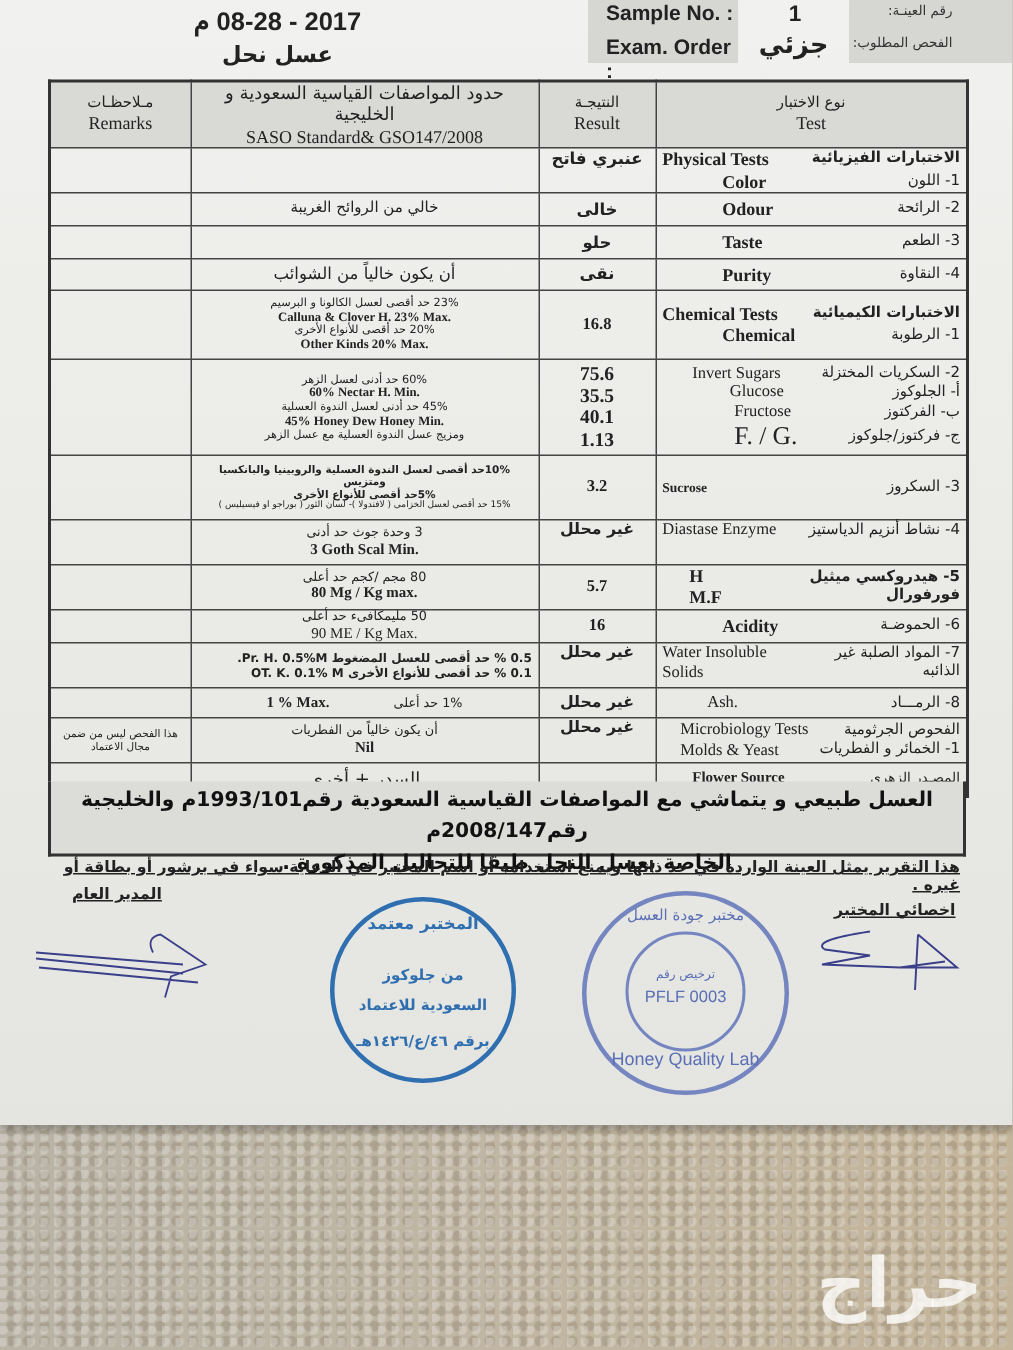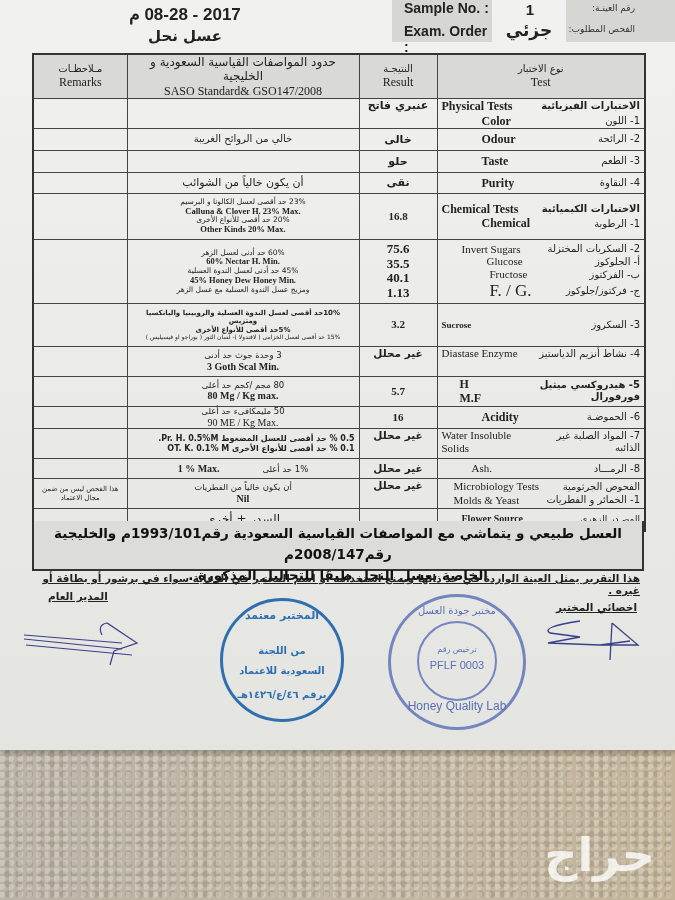--- a/index.html
+++ b/index.html
@@ -372,21 +372,21 @@
   <svg style="position:absolute; left:22px; top:615px;" width="120" height="60">
     <path d="M2 20 L100 28 M2 24 L100 34 M4 30 L110 40 M80 20 Q75 10 85 8 L115 28 L92 36 L88 50" stroke="#3a3f8a" stroke-width="1.2" fill="none"></path>
   </svg>
   <svg style="position:absolute; left:540px; top:615px;" width="110" height="60">
     <path d="M40 6 Q0 12 10 18 L40 22 L8 28 L60 30 L90 26 M72 8 L70 45 M72 8 L98 30 L60 30" stroke="#3a3f8a" stroke-width="1.3" fill="none"></path>
   </svg>
 
   <div class="stamp" style="left:220px; top:598px; width:118px; height:118px; border:3px solid #2f6fb0;">
     <div style="position:absolute; inset:10px; border-radius:50%;"></div>
     <div class="ar" style="position:absolute; top:8px; width:100%; text-align:center; font-size:11px; font-weight:bold; color:#2f6fb0;">المختبر معتمد</div>
-    <div class="ar" style="position:absolute; top:44px; width:100%; text-align:center; font-size:10px; font-weight:bold; color:#2f6fb0;">من اللجنة</div>
+    <div class="ar" style="position:absolute; top:44px; width:100%; text-align:center; font-size:10px; font-weight:bold; color:#2f6fb0;">من جلوكوز</div>
     <div class="ar" style="position:absolute; top:64px; width:100%; text-align:center; font-size:10px; font-weight:bold; color:#2f6fb0;">السعودية للاعتماد</div>
     <div class="ar" style="position:absolute; top:88px; width:100%; text-align:center; font-size:10px; font-weight:bold; color:#2f6fb0;">برقم ٤٦/ع/١٤٢٦هـ</div>
   </div>
 
   <div class="stamp" style="left:388px; top:594px; width:132px; height:130px; border:3px solid #7485c0;">
     <div style="position:absolute; left:26px; top:24px; width:76px; height:76px; border:2px solid #7485c0; border-radius:50%;"></div>
     <div class="ar" style="position:absolute; top:8px; width:100%; text-align:center; font-size:10px; color:#5a6fb5;">مختبر جودة العسل</div>
     <div class="ar" style="position:absolute; top:48px; width:100%; text-align:center; font-size:8px; color:#5a6fb5;">ترخيص رقم</div>
     <div style="position:absolute; top:62px; width:100%; text-align:center; font-family:'Liberation Sans',sans-serif; font-size:11px; color:#5a6fb5;">PFLF 0003</div>
     <div style="position:absolute; top:102px; width:100%; text-align:center; font-family:'Liberation Sans',sans-serif; font-size:12px; color:#5a6fb5;">Honey Quality Lab</div>

